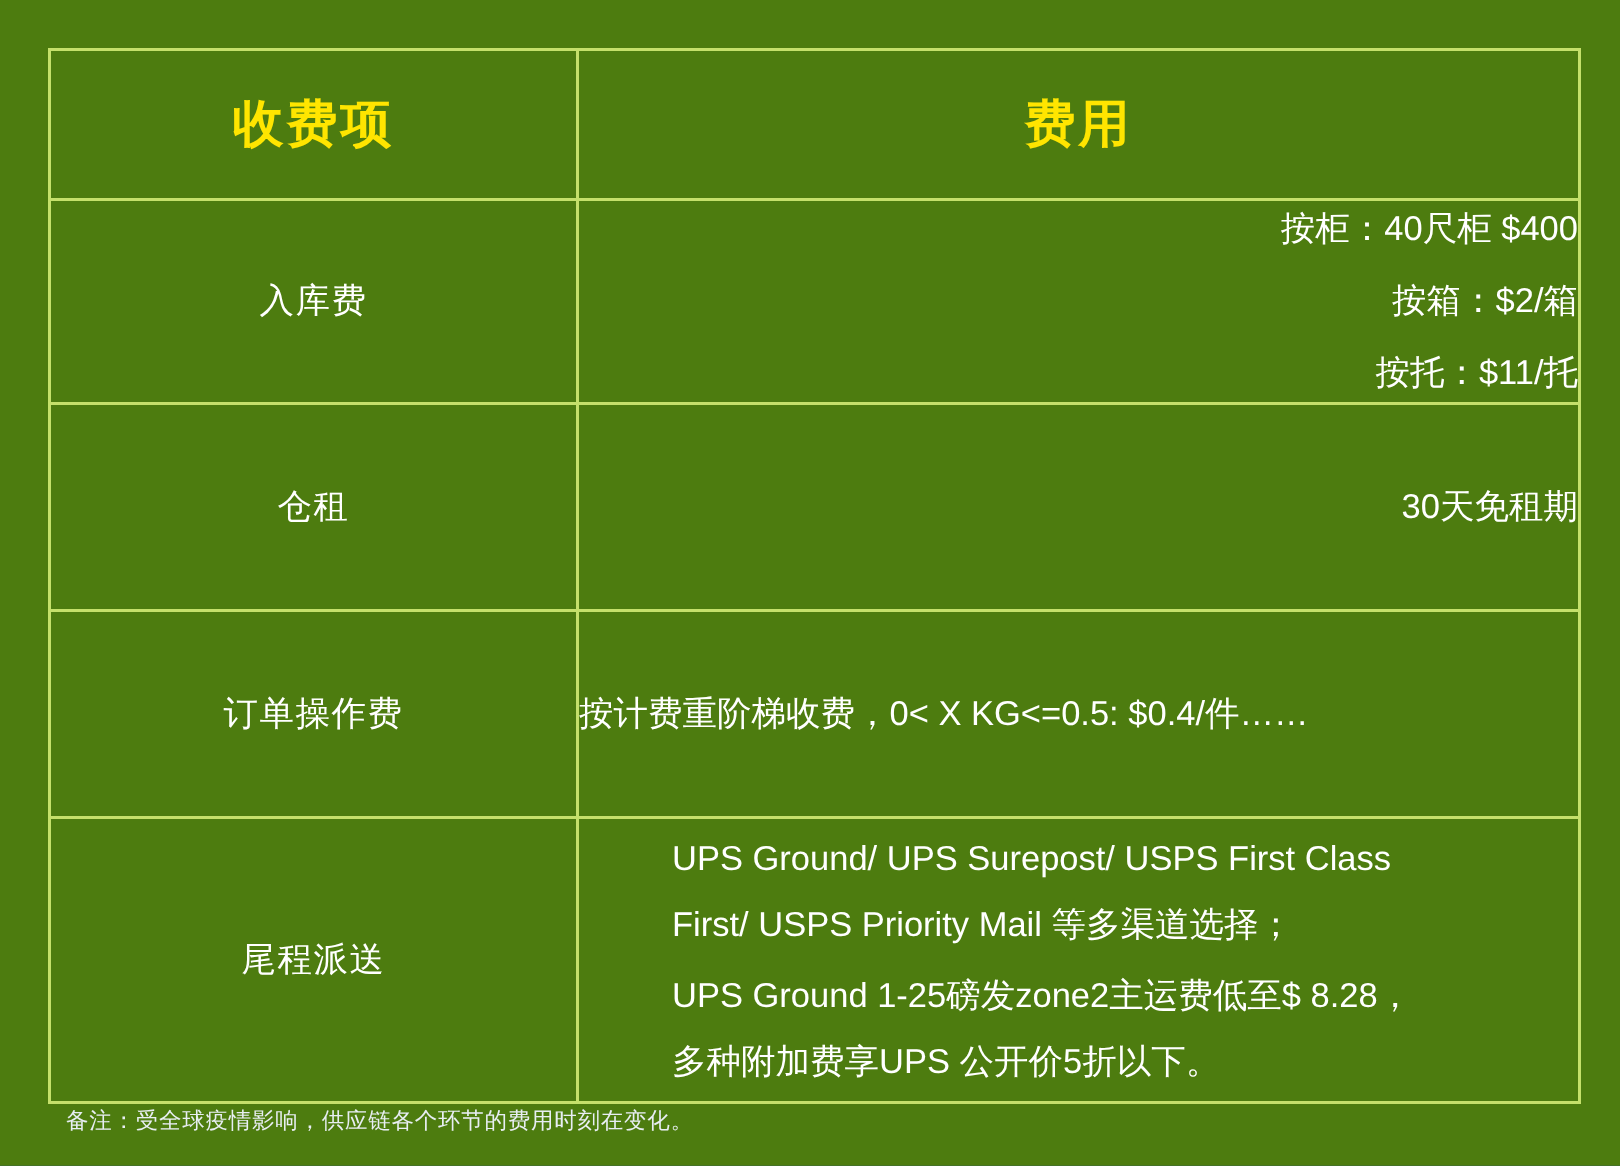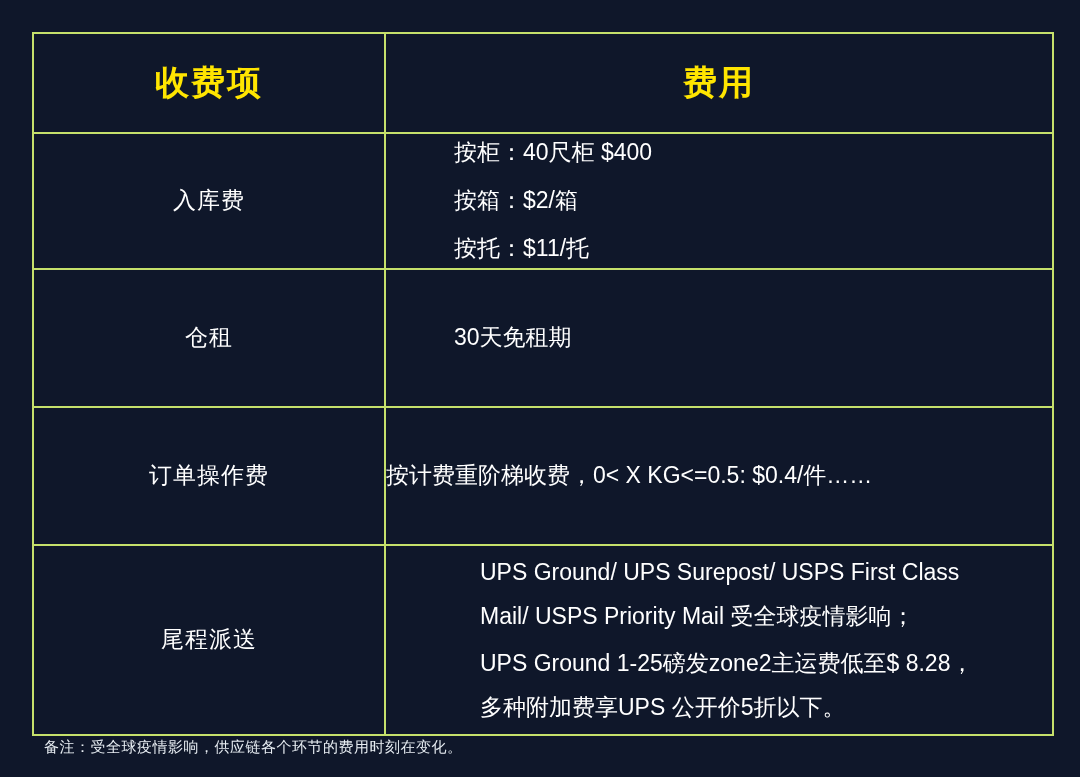--- a/index.html
+++ b/index.html
@@ -11,21 +11,21 @@
     height: 777px;
     background: #2f5574;
     font-family: "Liberation Sans", sans-serif;
     overflow: hidden;
   }
   .page {
     position: relative;
     width: 1080px;
     height: 777px;
     box-sizing: border-box;
-    background: #0f172a;
+    background: #4d7c0f;
   }
   .fee-table {
     position: absolute;
     left: 32px;
     top: 32px;
     width: 1016px;
     border-collapse: collapse;
     table-layout: fixed;
   }
   .fee-table td, .fee-table th {
@@ -51,34 +51,35 @@
     letter-spacing: 1px;
   }
   .fee-cell {
     color: #ffffff;
     font-size: 23px;
     padding: 18px 0 18px 62px;
     line-height: 1.65;
   }
   .fee-cell.center-pad {
     padding-left: 68px;
+    text-align: right;
   }
   .fee-cell p {
     margin: 0;
   }
   .fee-cell p + p {
     margin-top: 10px;
   }
   .row-inbound td { height: 132px; }
   .row-storage td { height: 136px; }
   .row-order   td { height: 136px; }
   .row-last    td { height: 188px; }
 
   .row-last .fee-cell {
-    padding-left: 94px;
+    padding-left: 62px;
     padding-right: 30px;
     line-height: 1.5;
   }
   .row-last .fee-cell .gap {
     margin-top: 12px;
   }
   .note {
     position: absolute;
     left: 44px;
     top: 738px;
@@ -119,21 +120,21 @@
         <td class="item-cell">订单操作费</td>
         <td class="fee-cell">
           <p>按计费重阶梯收费，0&lt; X KG&lt;=0.5: $0.4/件……</p>
         </td>
       </tr>
 
       <tr class="row-last">
         <td class="item-cell">尾程派送</td>
         <td class="fee-cell">
           <p>UPS Ground/ UPS Surepost/ USPS First Class</p>
-          <p>Mail/ USPS Priority Mail 受全球疫情影响；</p>
+          <p>First/ USPS Priority Mail 等多渠道选择；</p>
           <p class="gap">UPS Ground 1-25磅发zone2主运费低至$ 8.28，</p>
           <p>多种附加费享UPS 公开价5折以下。</p>
         </td>
       </tr>
     </tbody>
   </table>
 
   <div class="note">备注：受全球疫情影响，供应链各个环节的费用时刻在变化。</div>
 
 </div>

